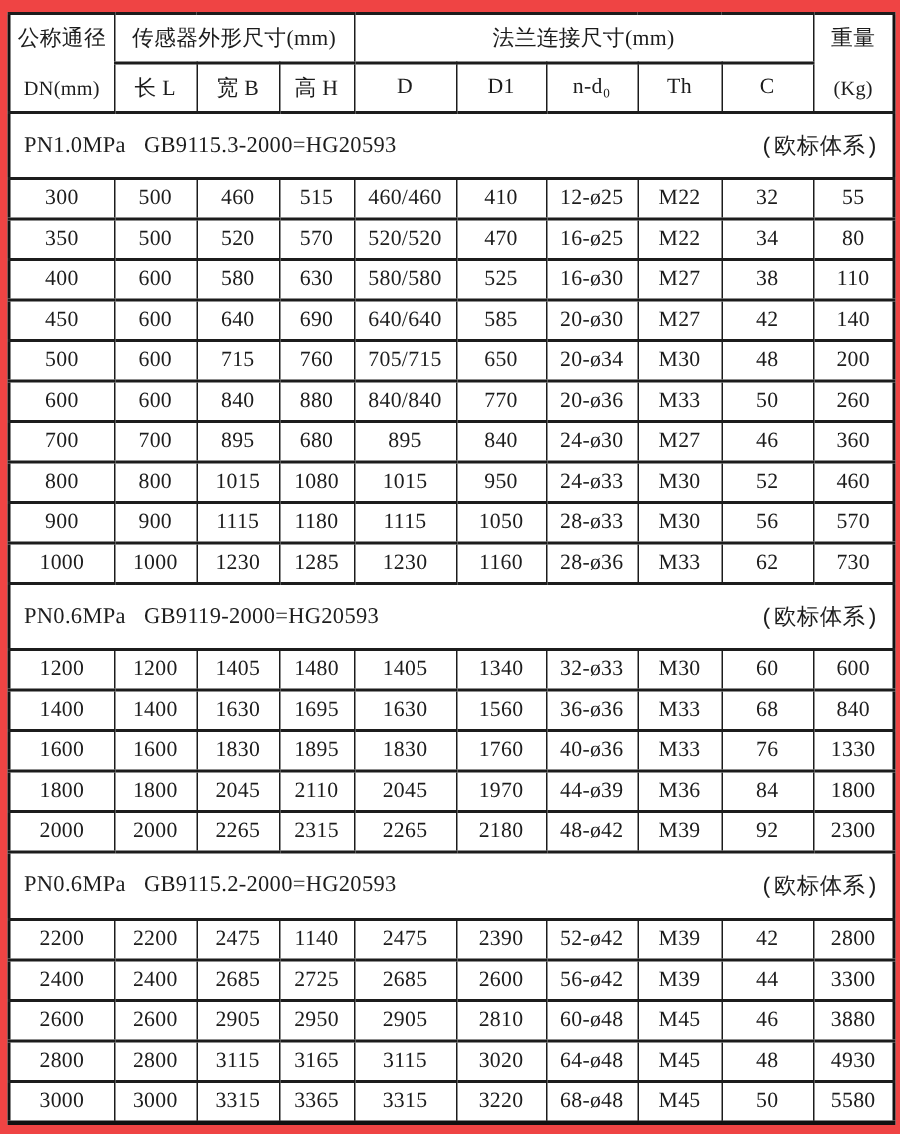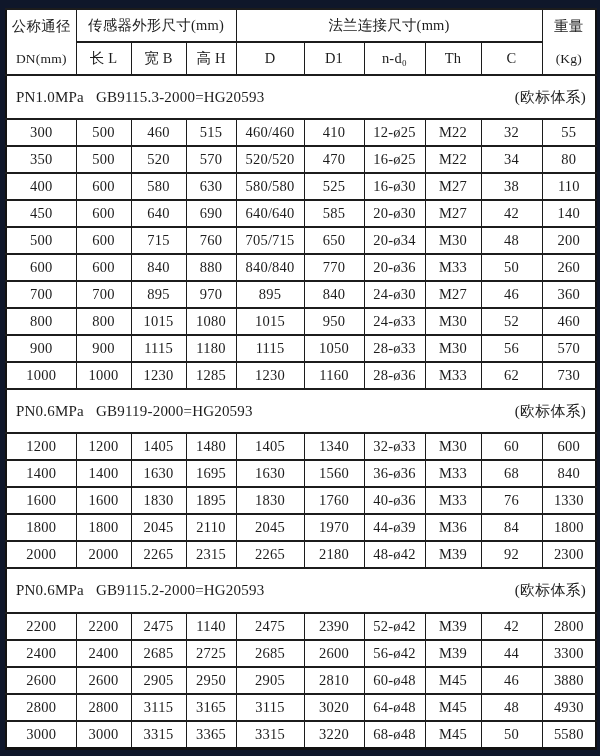--- a/index.html
+++ b/index.html
@@ -11,21 +11,21 @@
     width: 600px;
     height: 756px;
     font-family: "Liberation Serif", "DejaVu Serif", serif;
     color: #1c1c1c;
     overflow: hidden;
   }
   .sheet {
     position: relative;
     width: 600px;
     height: 756px;
-    background: #0f172a;
+    background: #ef4444;
   }
   table.spec {
     position: absolute;
     left: 5px;
     top: 8px;
     width: 590px;
     height: 742px;
     border-collapse: collapse;
     table-layout: fixed;
     background: #ffffff;
@@ -62,20 +62,21 @@
     flex: 0 0 80px;
     text-align: left;
   }
   .section-std {
     flex: 1 1 auto;
     text-align: left;
   }
   .section-note {
     flex: 0 0 auto;
     text-align: right;
+    font-family: Liberation Mono, monospace;
   }
   tr.data-row { height: 18px; }
 </style>
 </head>
 <body>
 
 <div class="sheet">
   <table class="spec">
     <colgroup>
       <col style="width:70px">
@@ -193,21 +194,21 @@
           <td>770</td>
           <td>20-ø36</td>
           <td>M33</td>
           <td>50</td>
           <td>260</td>
         </tr>
         <tr class="data-row">
           <td>700</td>
           <td>700</td>
           <td>895</td>
-          <td>970</td>
+          <td>680</td>
           <td>895</td>
           <td>840</td>
           <td>24-ø30</td>
           <td>M27</td>
           <td>46</td>
           <td>360</td>
         </tr>
         <tr class="data-row">
           <td>800</td>
           <td>800</td>

